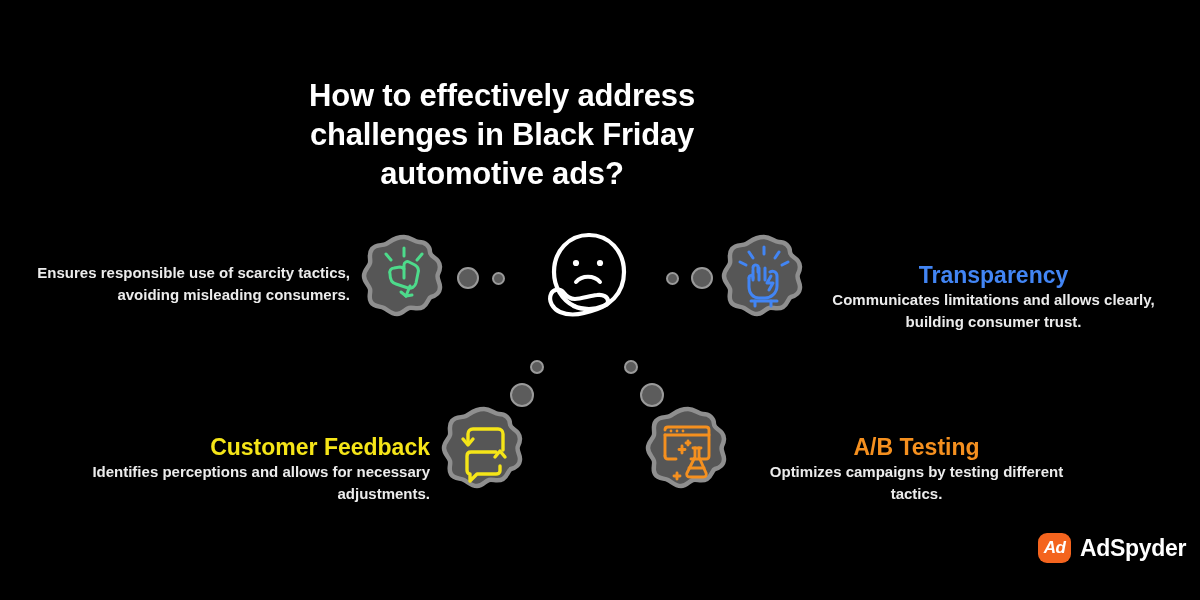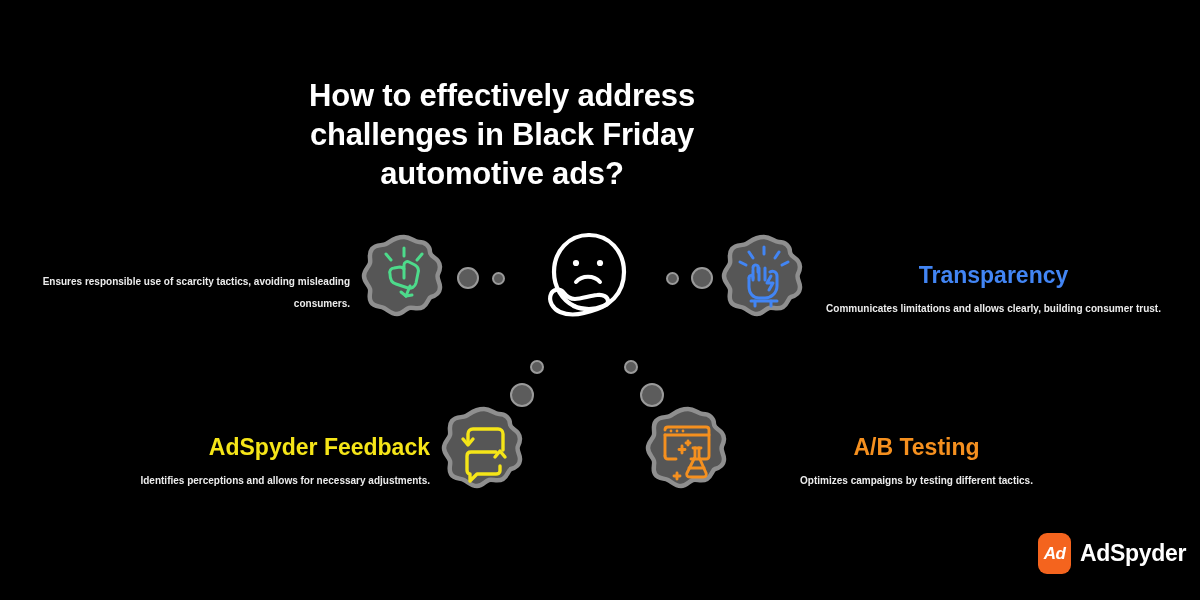--- a/index.html
+++ b/index.html
@@ -32,30 +32,29 @@
 
   
   .dot { position:absolute; border-radius:50%; background:#5c5c5c; border:2px solid #9a9a9a; }
 
   
   .block { position:absolute; }
   .block .heading {
     font-size:23px; font-weight:bold; line-height:27px; white-space:nowrap;
   }
   .block .body {
-    color:#ececec; font-size:10px; font-weight:bold; line-height:22px;
-    margin-top:9px;
+    color:#ececec; font-size:15px; font-weight:bold; line-height:22px;
   }
   .align-right { text-align:right; }
   .align-left  { text-align:center; }
 
   
   .logo { position:absolute; left:1038px; top:533px; display:flex; align-items:center; gap:9px; }
   .logo-mark {
-    width:33px; height:41px; border-radius:9px;
+    width:33px; height:30px; border-radius:9px;
     display:flex; align-items:center; justify-content:center;
     color:#fff; font-size:17px; font-weight:bold; font-style:italic;
     letter-spacing:-0.5px;
   }
   .logo-word { color:#ffffff; font-size:23px; font-weight:bold; letter-spacing:-0.3px; }
 </style>
 </head>
 <body style="background: rgb(0, 0, 0);">
 
 <div class="title" style="color: rgb(255, 255, 255);">
@@ -155,21 +154,21 @@
     <g stroke="#f5e518" stroke-width="3.4" stroke-linecap="round" stroke-linejoin="round" fill="none">
       <path d="M28 38 L28 28 C28 25 30 23 33 23 L58 23 C61 23 63 25 63 28 L63 44"></path>
       <path d="M23 33 L28 39 L33 33"></path>
       <path d="M60 60 L60 65 C60 67 58 68 56 68 L37 68 L30 75 L30 68
                C28 68 27 66 27 64 L27 50 C27 47 29 46 31 46 L56 46"></path>
       <path d="M55 51 L60 45 L65 51"></path>
     </g>
   </svg>
 </div>
 <div class="block align-right" style="left:86px; top:434px; width:344px;">
-  <div class="heading" style="color: rgb(245, 229, 24);">AdSpyder Feedback</div>
+  <div class="heading" style="color: rgb(245, 229, 24);">Customer Feedback</div>
   <div class="body">Identifies perceptions and allows for necessary adjustments.</div>
 </div>
 
 <div class="blob" style="left:644px; top:406px;">
   <svg viewBox="0 0 88 88" xmlns="http://www.w3.org/2000/svg">
     <path d="M44 3 C51 3 54 8 59 8 C65 8 70 12 70 18 C70 22 75 23 78 27
              C81 31 80 36 78 40 C76 44 80 48 80 53 C80 59 75 62 71 63
              C68 64 68 70 63 73 C58 76 53 73 49 74 C45 75 43 80 37 80
              C31 80 28 76 24 74 C20 72 14 73 11 68 C8 63 11 59 10 55
              C9 51 4 48 4 42 C4 36 9 33 10 29 C11 25 8 20 12 15

